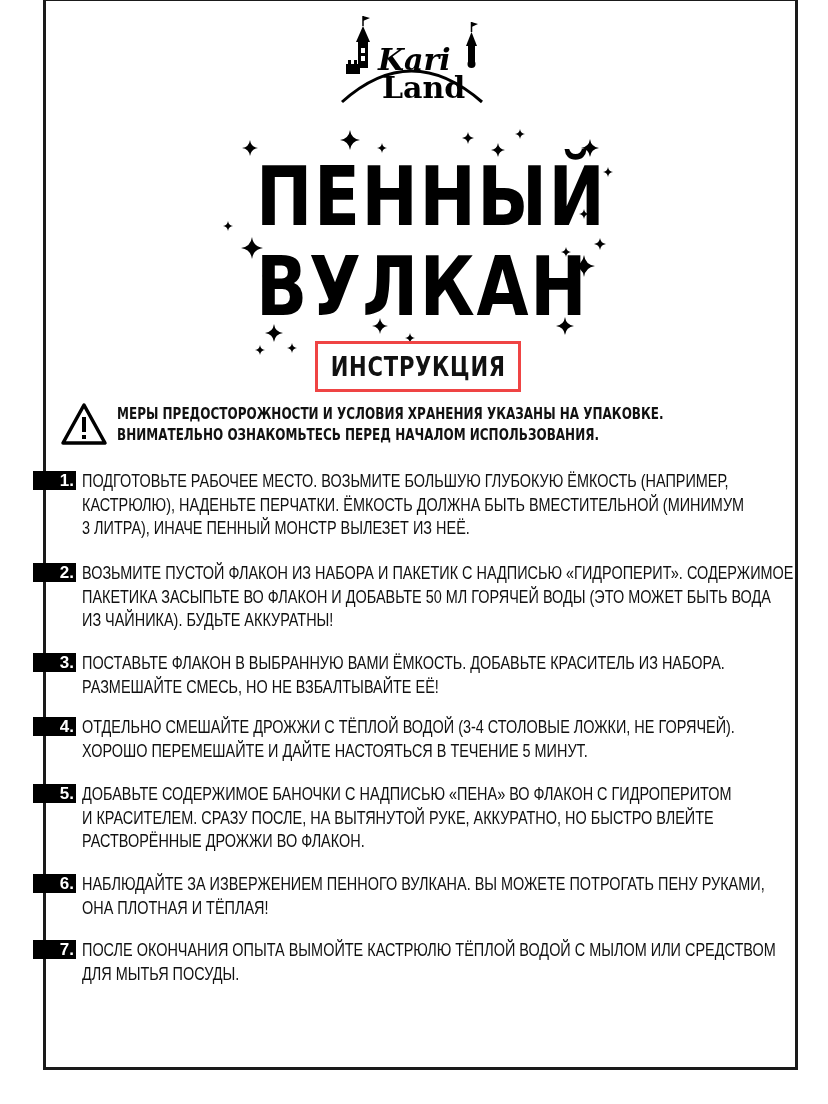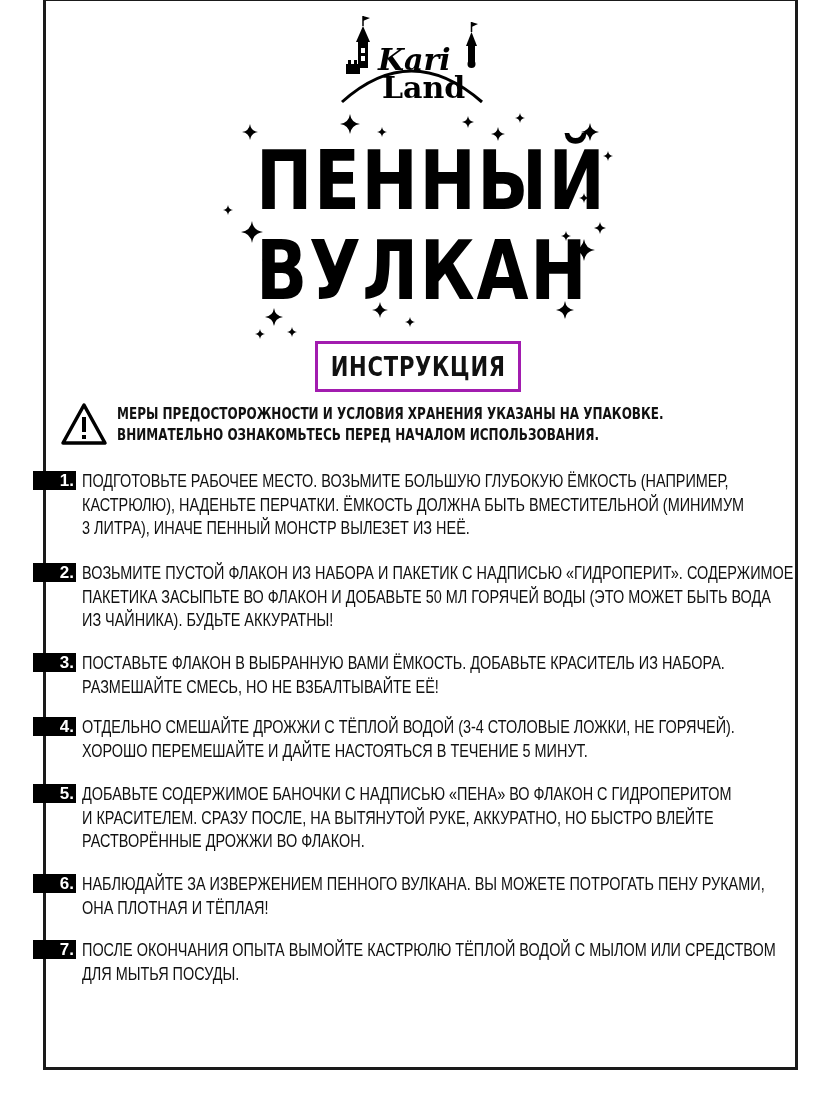--- a/index.html
+++ b/index.html
@@ -1,29 +1,29 @@
 <!DOCTYPE html>
 <html><head>
 <meta charset="utf-8">
 <style>
   html, body { margin: 0; padding: 0; background: #ffffff; }
   body { width: 828px; height: 1104px; position: relative; overflow: hidden;
          font-family: "Liberation Sans", sans-serif; color: #111; }
   .frame { position: absolute; left: 43px; top: -2px; width: 749px; height: 1066px;
            border: 3px solid #1a1a1a; box-sizing: content-box; }
   .logo { position: absolute; left: 336px; top: 12px; width: 150px; height: 92px; }
-  .title-wrap { position: absolute; left: 220px; top: 110px; width: 400px; height: 230px; }
+  .title-wrap { position: absolute; left: 220px; top: 126px; width: 400px; height: 230px; }
   .title { position: absolute; left: 0; width: 400px; text-align: center;
            font-family: "DejaVu Sans", sans-serif; font-weight: bold; color: #000;
            font-size: 82px; letter-spacing: 2px; line-height: 1; transform: scaleX(0.82); }
   .title.l1 { top: 30px; }
   .title.l2 { top: 120px; }
   .stars { position: absolute; left: 0; top: 0; width: 400px; height: 230px; }
   .badge-box { position: absolute; left: 315px; top: 341px; width: 206px; height: 51px;
-               border: 3px solid #a21caf; box-sizing: border-box; display: flex;
+               border: 3px solid #ef4444; box-sizing: border-box; display: flex;
                align-items: center; justify-content: center; }
   .badge-box span { font-family: "DejaVu Sans", sans-serif; font-weight: bold; font-size: 27px;
                     letter-spacing: 1px; transform: scaleX(0.78); display: inline-block; }
   .warning { position: absolute; left: 60px; top: 402px; width: 48px; height: 44px; }
   .warn-text { position: absolute; left: 117px; top: 404px; width: 620px;
                font-family: "DejaVu Sans", sans-serif; font-weight: bold; font-size: 15px;
                line-height: 21px; transform-origin: left top; transform: scaleX(0.80);
                white-space: nowrap; }
   .step { position: absolute; left: 33px; width: 760px; }
   .step .num { position: absolute; left: 0; top: 2px; width: 43px; height: 19px; background: #000;

